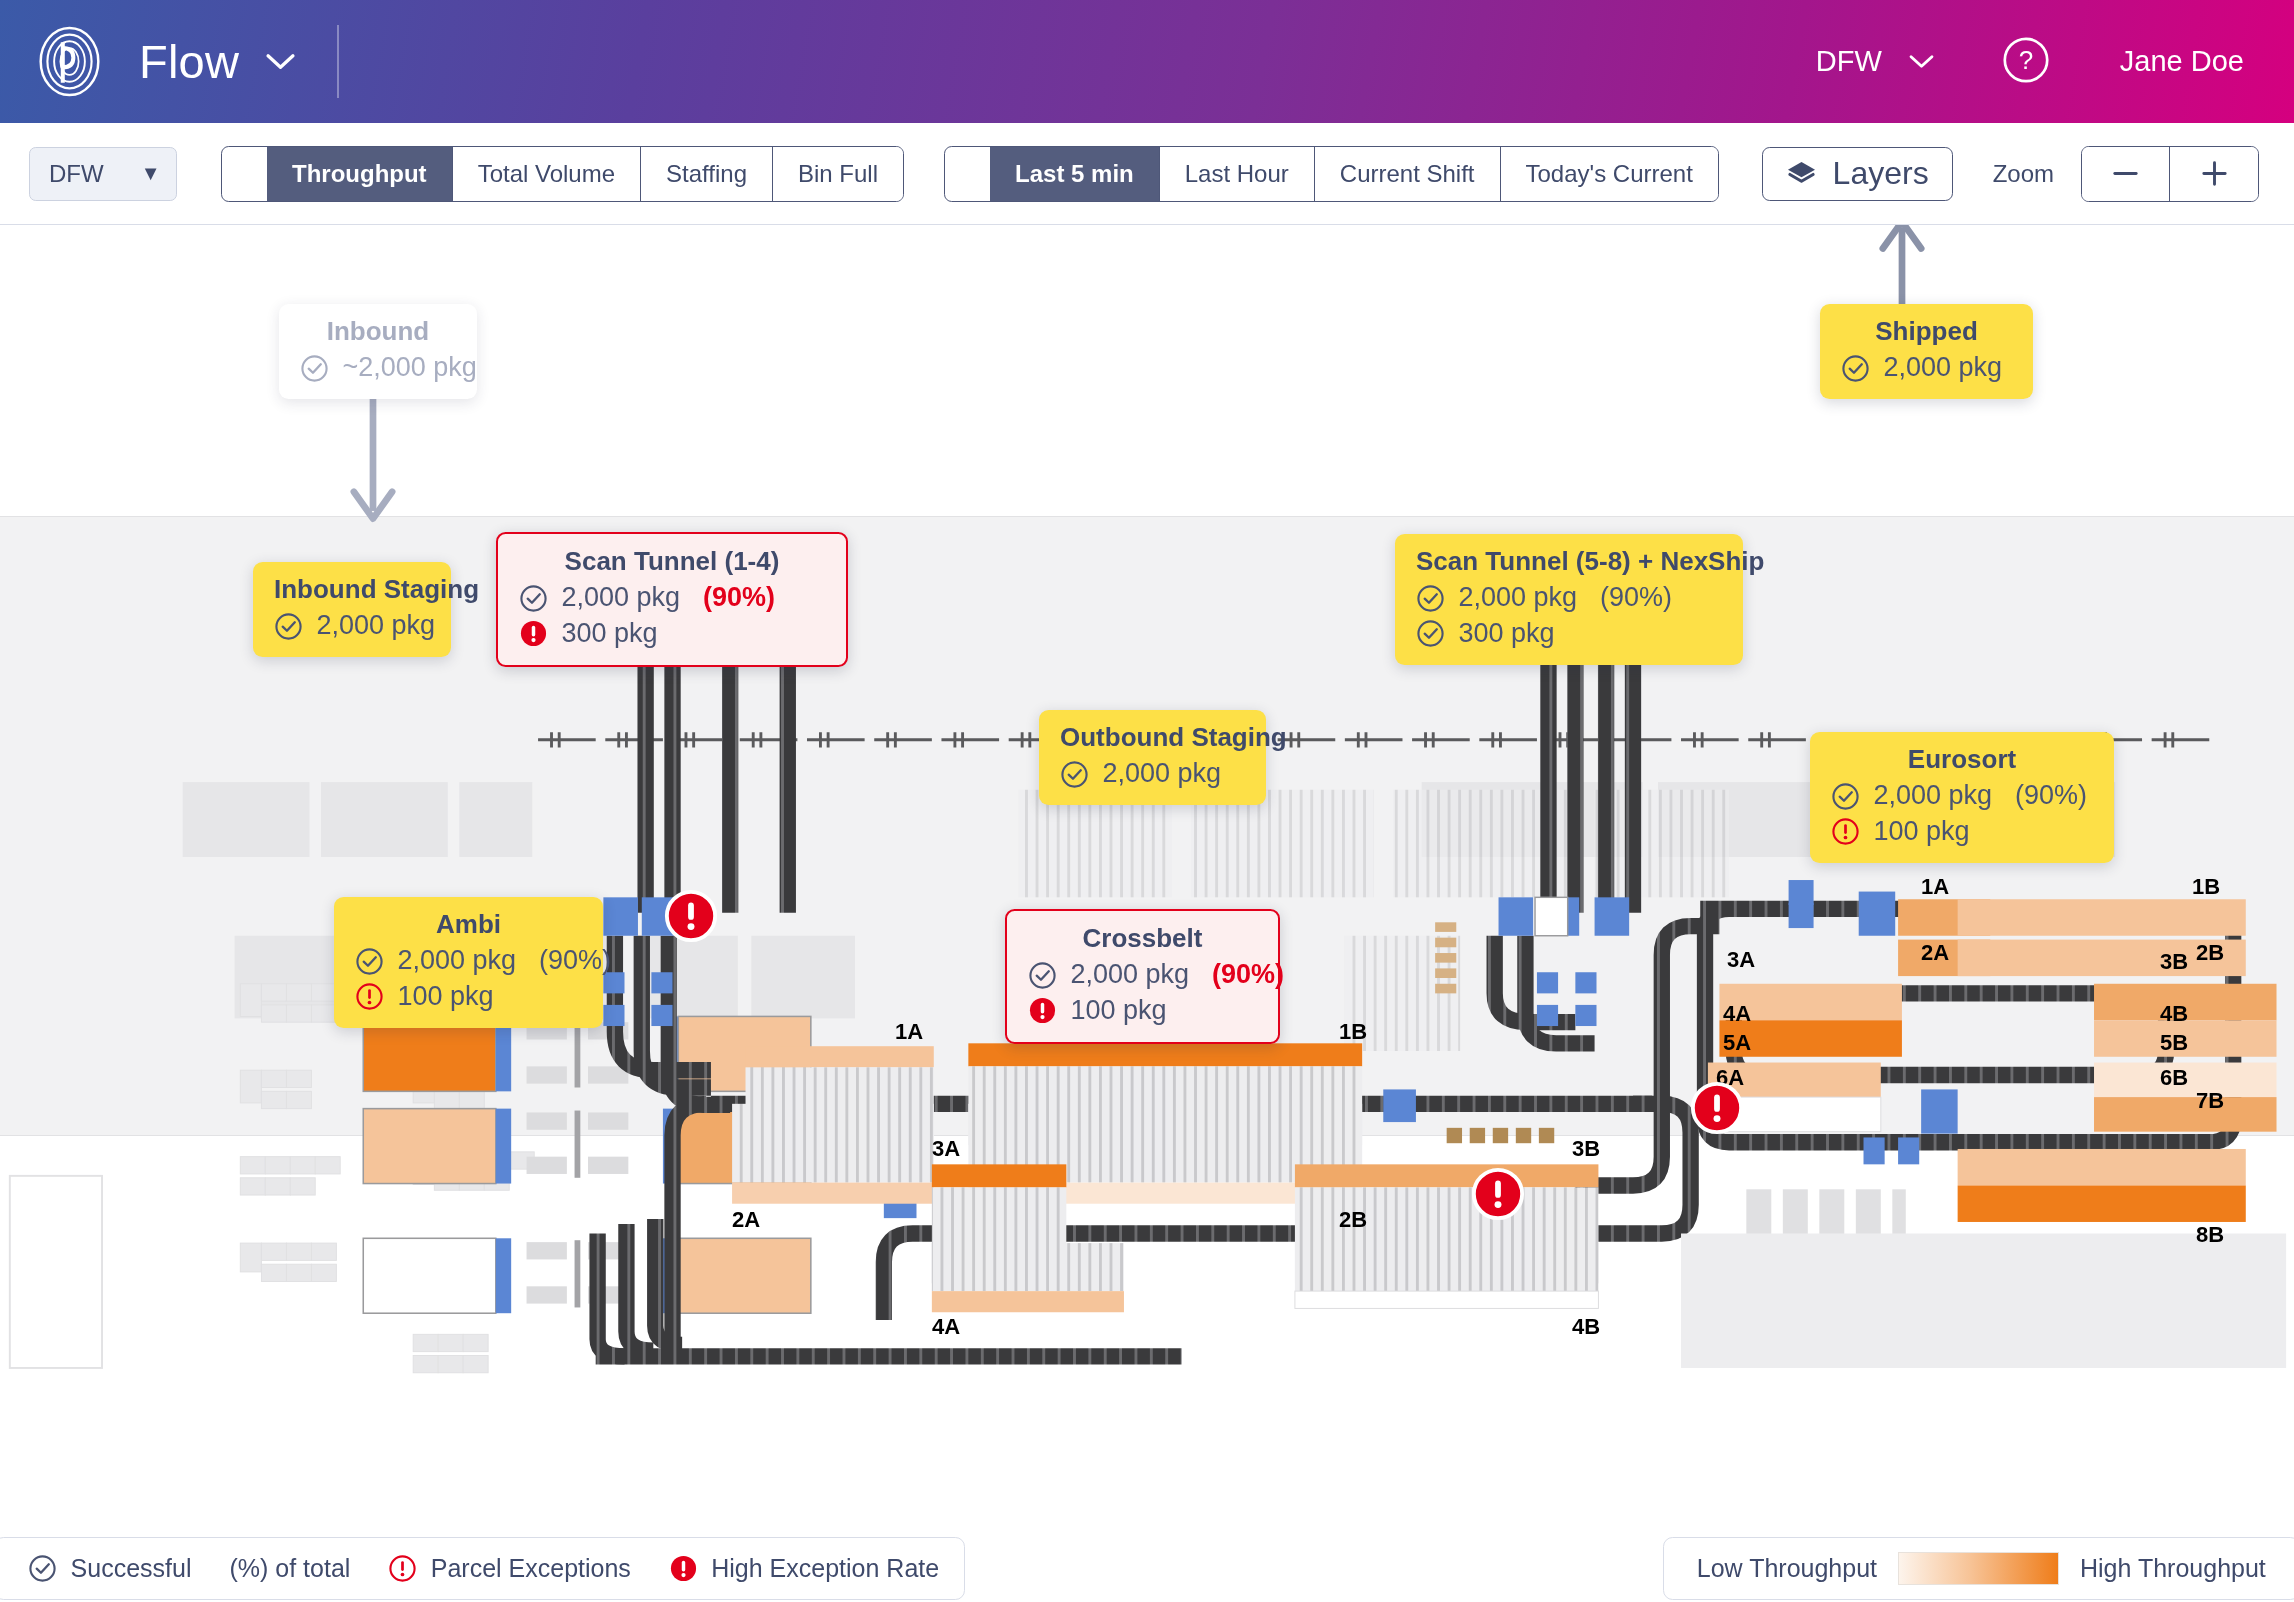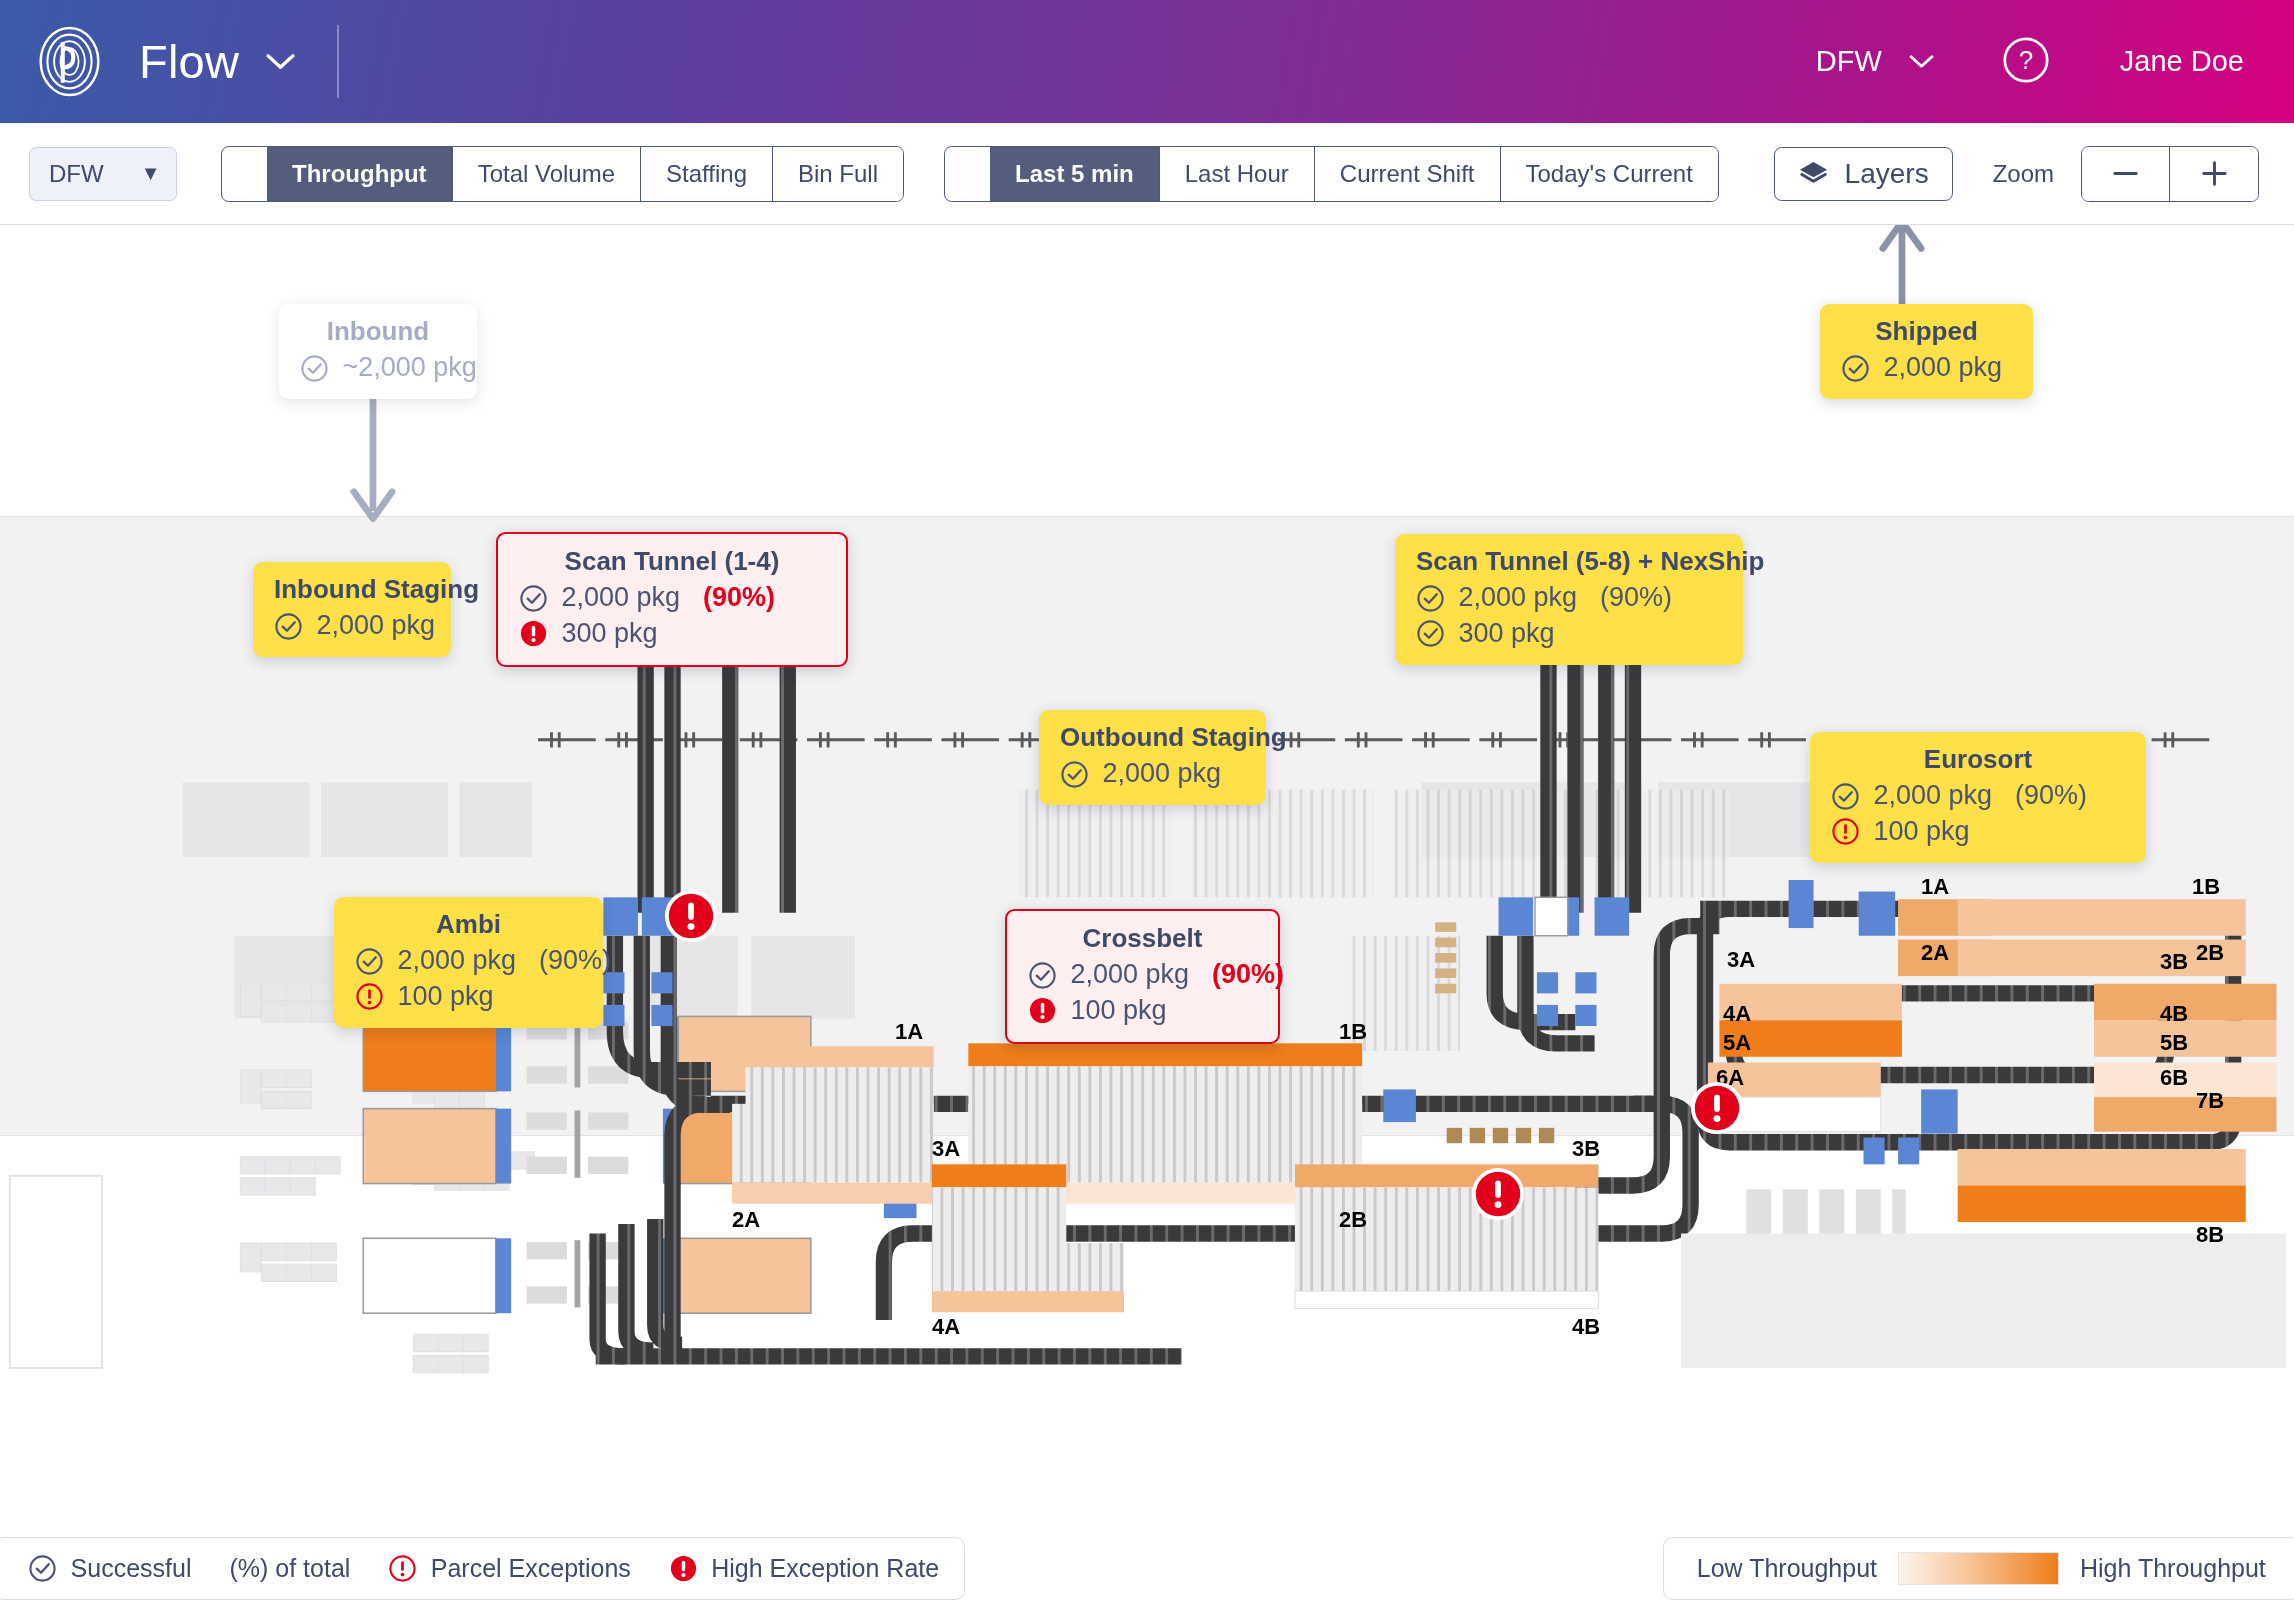--- a/index.html
+++ b/index.html
@@ -60,21 +60,21 @@
     border-right: 1.4px solid #4e5778; white-space:nowrap;
   }
   .seg:last-child { border-right: none; }
   .seg.active { background:#545d7e; color:#fff; font-weight:600; }
   .sp1 { margin-left: 44px; }
   .sp2 { margin-left: 40px; }
   .tb-right { margin-left:auto; display:flex; align-items:center; padding-right: 35px; }
   .layers-btn {
     height:54px; border:1.4px solid #4e5778; border-radius:7.7px;
     display:flex; align-items:center; gap:15.4px; padding: 0 23px;
-    color:#3f4a6b; font-size:28px; background:#fff;
+    color:#3f4a6b; font-size:32px; background:#fff;
   }
   .zoom-label { font-size:24px; color:#3f4a6b; margin-left: 40px; }
   .zoom-group { display:flex; margin-left: 27px; border:1.4px solid #4e5778; border-radius:7.7px; overflow:hidden; }
   .zoom-btn {
     width:88px; height:54px; display:flex; align-items:center; justify-content:center;
     background:#fff; border-right:1.4px solid #4e5778; color:#3f4a6b;
   }
   .zoom-btn:last-child{ border-right:none; }
 
   
@@ -736,21 +736,21 @@
     <div class="row">
       <svg class="ic" viewBox="0 0 30 30">
         <circle cx="15" cy="15" r="13" fill="#e3001b"></circle>
         <rect x="13.2" y="7" width="3.6" height="11" rx="1.8" fill="#fff"></rect>
           <circle cx="15" cy="21.8" r="2.2" fill="#fff"></circle>
       </svg>
       <span>100 pkg</span>
     </div>
   </div>
 
-  <div class="card" style="left:1810px; top:507px; width:336px;">
+  <div class="card" style="left:1810px; top:507px; width:304px;">
     <div class="ct">Eurosort</div>
     <div class="row">
       <svg class="ic" viewBox="0 0 30 30">
         <circle cx="15" cy="15" r="12.5" fill="none" stroke="#4a5472" stroke-width="2.2"></circle>
         <path d="M9 15.2 L13.4 19.4 L21.5 10.6" fill="none" stroke="#4a5472" stroke-width="2.4" stroke-linecap="round" stroke-linejoin="round"></path>
       </svg>
       <span>2,000 pkg</span>
       <span class="pct">(90%)</span>
     </div>
     <div class="row">

